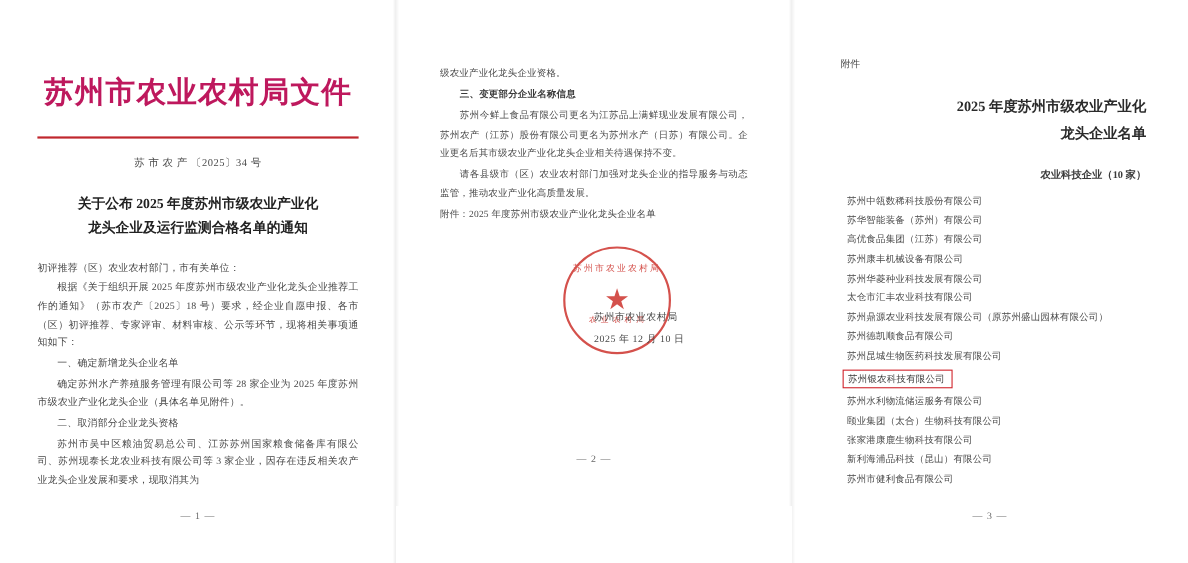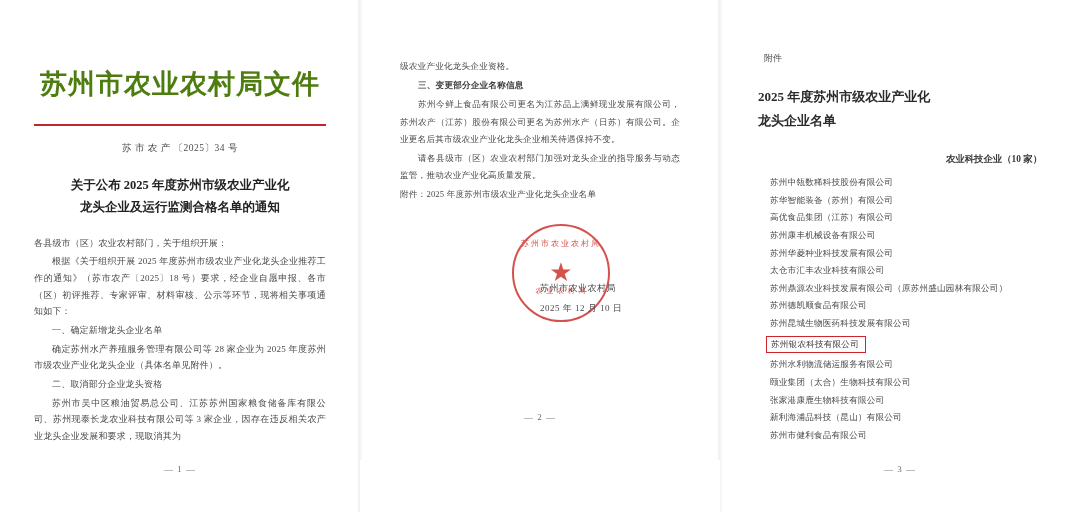--- a/index.html
+++ b/index.html
@@ -39,21 +39,21 @@
   }
   .page-2::before, .page-3::before {
     content: "";
     position: absolute;
     top: 0; left: 0; width: 3px; height: 100%;
     background: linear-gradient(to left, rgba(0,0,0,0.0), rgba(0,0,0,0.05));
   }
 
   
   .doc-title {
-    color: #4d7c0f;
+    color: #be185d;
     font-family: "Liberation Serif", serif;
     font-weight: bold;
     font-size: 27px;
     letter-spacing: 1px;
     text-align: center;
     margin-top: 52px;
     margin-bottom: 22px;
     white-space: nowrap;
   }
   .red-rule {
@@ -160,21 +160,21 @@
   }
 
   
   .attach-label {
     font-size: 9px;
     color: #4a4a4a;
     margin-top: 38px;
     margin-left: 6px;
   }
   .list-title {
-    text-align: left;
+    text-align: right;
     font-size: 13px;
     font-weight: bold;
     color: #2b2b2b;
     line-height: 1.85;
     margin-top: 20px;
     margin-bottom: 20px;
   }
   .cat-head {
     font-size: 9.4px;
     font-weight: bold;
@@ -218,21 +218,21 @@
 
   <div class="page page-1">
     <div class="doc-title">苏州市农业农村局文件</div>
     <div class="red-rule"></div>
     <div class="doc-number">苏 市 农 产 〔2025〕34 号</div>
     <div class="notice-title">
       <div>关于公布 2025 年度苏州市级农业产业化</div>
       <div>龙头企业及运行监测合格名单的通知</div>
     </div>
     <div class="body-text">
-      <p>各县级市（区）农业农村部门，关于组织开展：</p>
+      <p>初评推荐（区）农业农村部门，市有关单位：</p>
       <p class="indent">根据《关于组织开展 2025 年度苏州市级农业产业化龙头企业推荐工作的通知》（苏市农产〔2025〕18 号）要求，经企业自愿申报、各市（区）初评推荐、专家评审、材料审核、公示等环节，现将相关事项通知如下：</p>
       <p class="indent">一、确定新增龙头企业名单</p>
       <p class="indent">确定苏州水产养殖服务管理有限公司等 28 家企业为 2025 年度苏州市级农业产业化龙头企业（具体名单见附件）。</p>
       <p class="indent">二、取消部分企业龙头资格</p>
       <p class="indent">苏州市吴中区粮油贸易总公司、江苏苏州国家粮食储备库有限公司、苏州现泰长龙农业科技有限公司等 3 家企业，因存在违反相关农产业龙头企业发展和要求，现取消其为</p>
     </div>
     <div class="page-footer">— 1 —</div>
   </div>
 
   <div class="page page-2">

